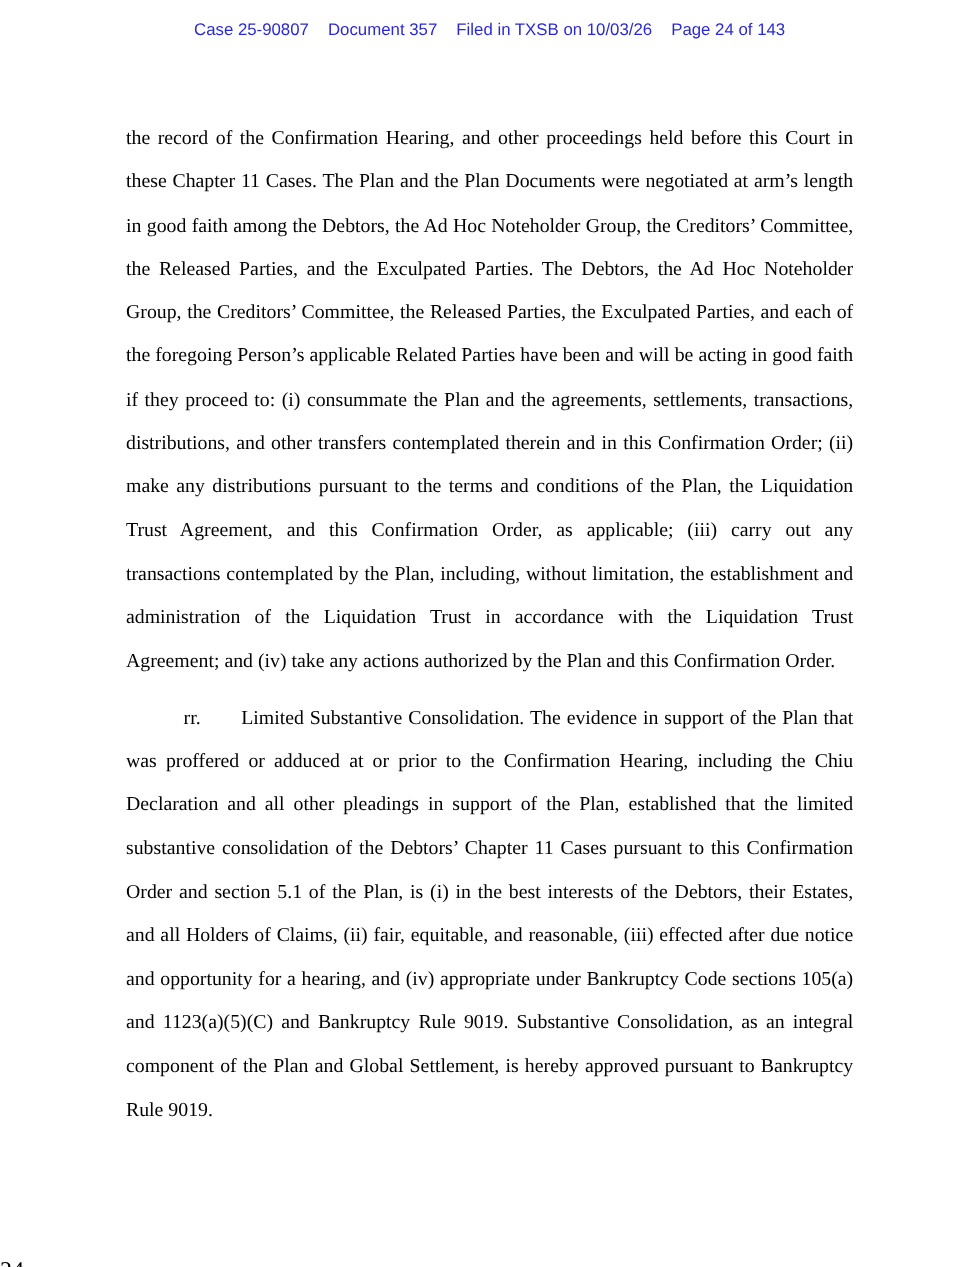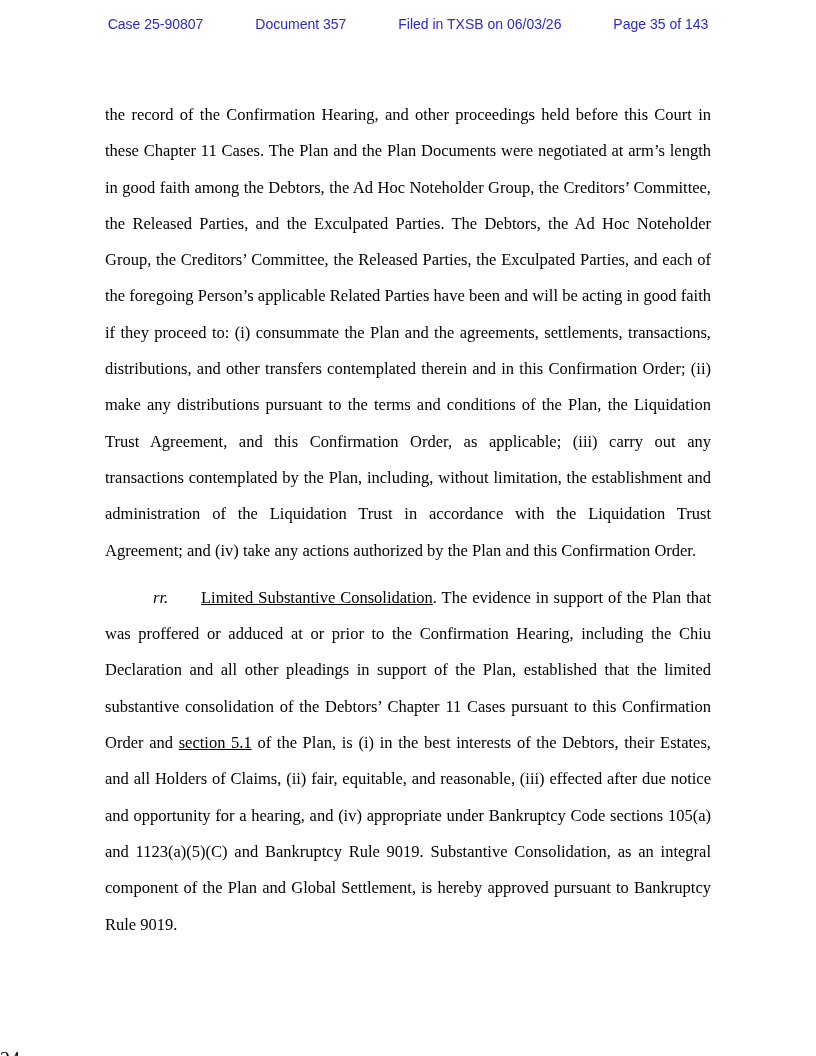--- a/index.html
+++ b/index.html
@@ -21,21 +21,21 @@
     top: 16px;
     left: 0;
     width: 100%;
     text-align: center;
     font-family: "Liberation Sans", sans-serif;
     font-size: 14px;
     color: #2a2ad0;
     white-space: nowrap;
   }
   .case-header .seg {
-    margin: 0 24px;
+    margin: 0 6px;
   }
   .body-text {
     position: absolute;
     top: 86px;
     left: 94px;
     width: 628px;
     font-size: 16.5px;
     line-height: 36.3px;
     text-align: justify;
   }
@@ -43,44 +43,42 @@
     margin: 11px;
     padding: 0;
   }
   .para-rr {
     text-indent: 48px;
   }
   .rr-label {
     display: inline-block;
     width: 48px;
     text-indent: 0;
-    font-style: italic;
   }
   .u {
-    text-decoration: underline;
   }
   .footer {
     position: absolute;
     top: 1048px;
     left: 0;
     width: 100%;
     text-align: left;
     font-size: 20px;
   }
 </style>
 </head>
 <body>
 
 <div class="page">
 
   <div class="case-header">
     <span class="seg">Case 25-90807</span>
     <span class="seg">Document 357</span>
-    <span class="seg">Filed in TXSB on 06/03/26</span>
-    <span class="seg">Page 35 of 143</span>
+    <span class="seg">Filed in TXSB on 10/03/26</span>
+    <span class="seg">Page 24 of 143</span>
   </div>
 
   <div class="body-text">
     <p>the record of the Confirmation Hearing, and other proceedings held before this Court in these Chapter 11 Cases.  The Plan and the Plan Documents were negotiated at arm’s length in good faith among the Debtors, the Ad Hoc Noteholder Group, the Creditors’ Committee, the Released Parties, and the Exculpated Parties.  The Debtors, the Ad Hoc Noteholder Group, the Creditors’ Committee, the Released Parties, the Exculpated Parties, and each of the foregoing Person’s applicable Related Parties have been and will be acting in good faith if they proceed to: (i) consummate the Plan and the agreements, settlements, transactions, distributions, and other transfers contemplated therein and in this Confirmation Order; (ii) make any distributions pursuant to the terms and conditions of the Plan, the Liquidation Trust Agreement, and this Confirmation Order, as applicable; (iii) carry out any transactions contemplated by the Plan, including, without limitation, the establishment and administration of the Liquidation Trust in accordance with the Liquidation Trust Agreement; and (iv) take any actions authorized by the Plan and this Confirmation Order.</p>
     <p class="para-rr">
       <span class="rr-label">rr.</span><span><span class="u">Limited Substantive Consolidation</span><span>.  The evidence in support of the Plan that was proffered or adduced at or prior to the Confirmation Hearing, including the Chiu Declaration and all other pleadings in support of the Plan, established that the limited substantive consolidation of the Debtors’ Chapter 11 Cases pursuant to this Confirmation Order and </span><span class="u">section 5.1</span><span> of the Plan, is (i) in the best interests of the Debtors, their Estates, and all Holders of Claims, (ii) fair, equitable, and reasonable, (iii) effected after due notice and opportunity for a hearing, and (iv) appropriate under Bankruptcy Code sections 105(a) and 1123(a)(5)(C)  and Bankruptcy Rule 9019.  Substantive Consolidation, as an integral component of the Plan and Global Settlement, is hereby approved pursuant to Bankruptcy Rule 9019.</span></span>
     </p>
   </div>
 
   <div class="footer">

